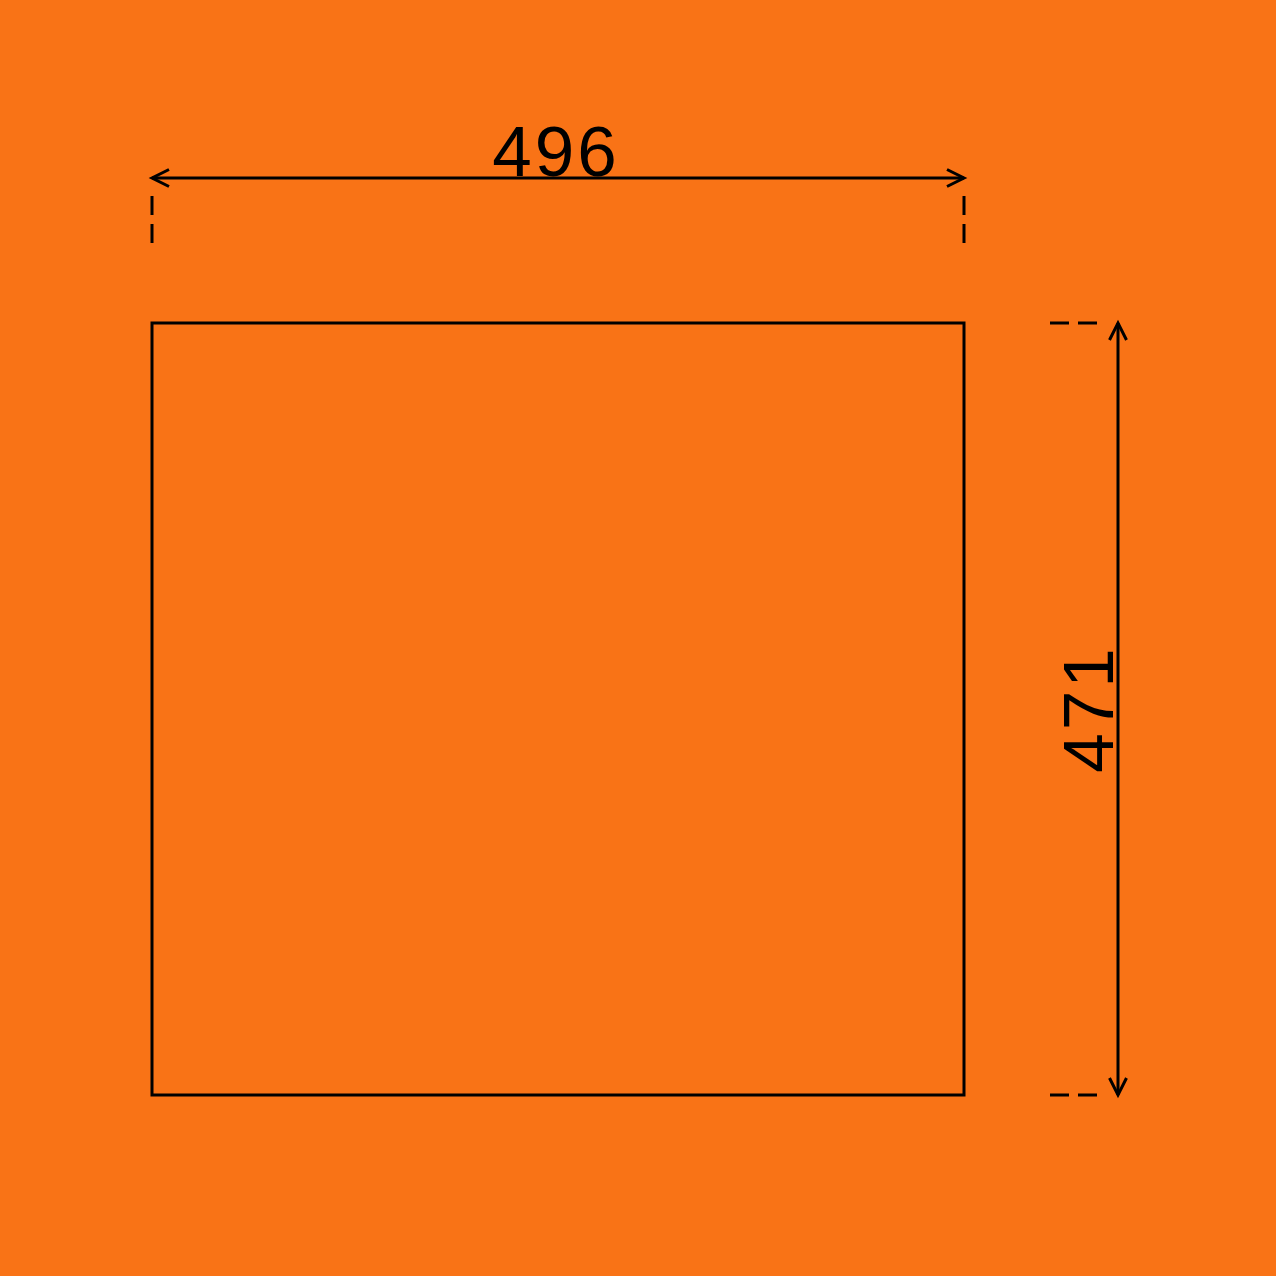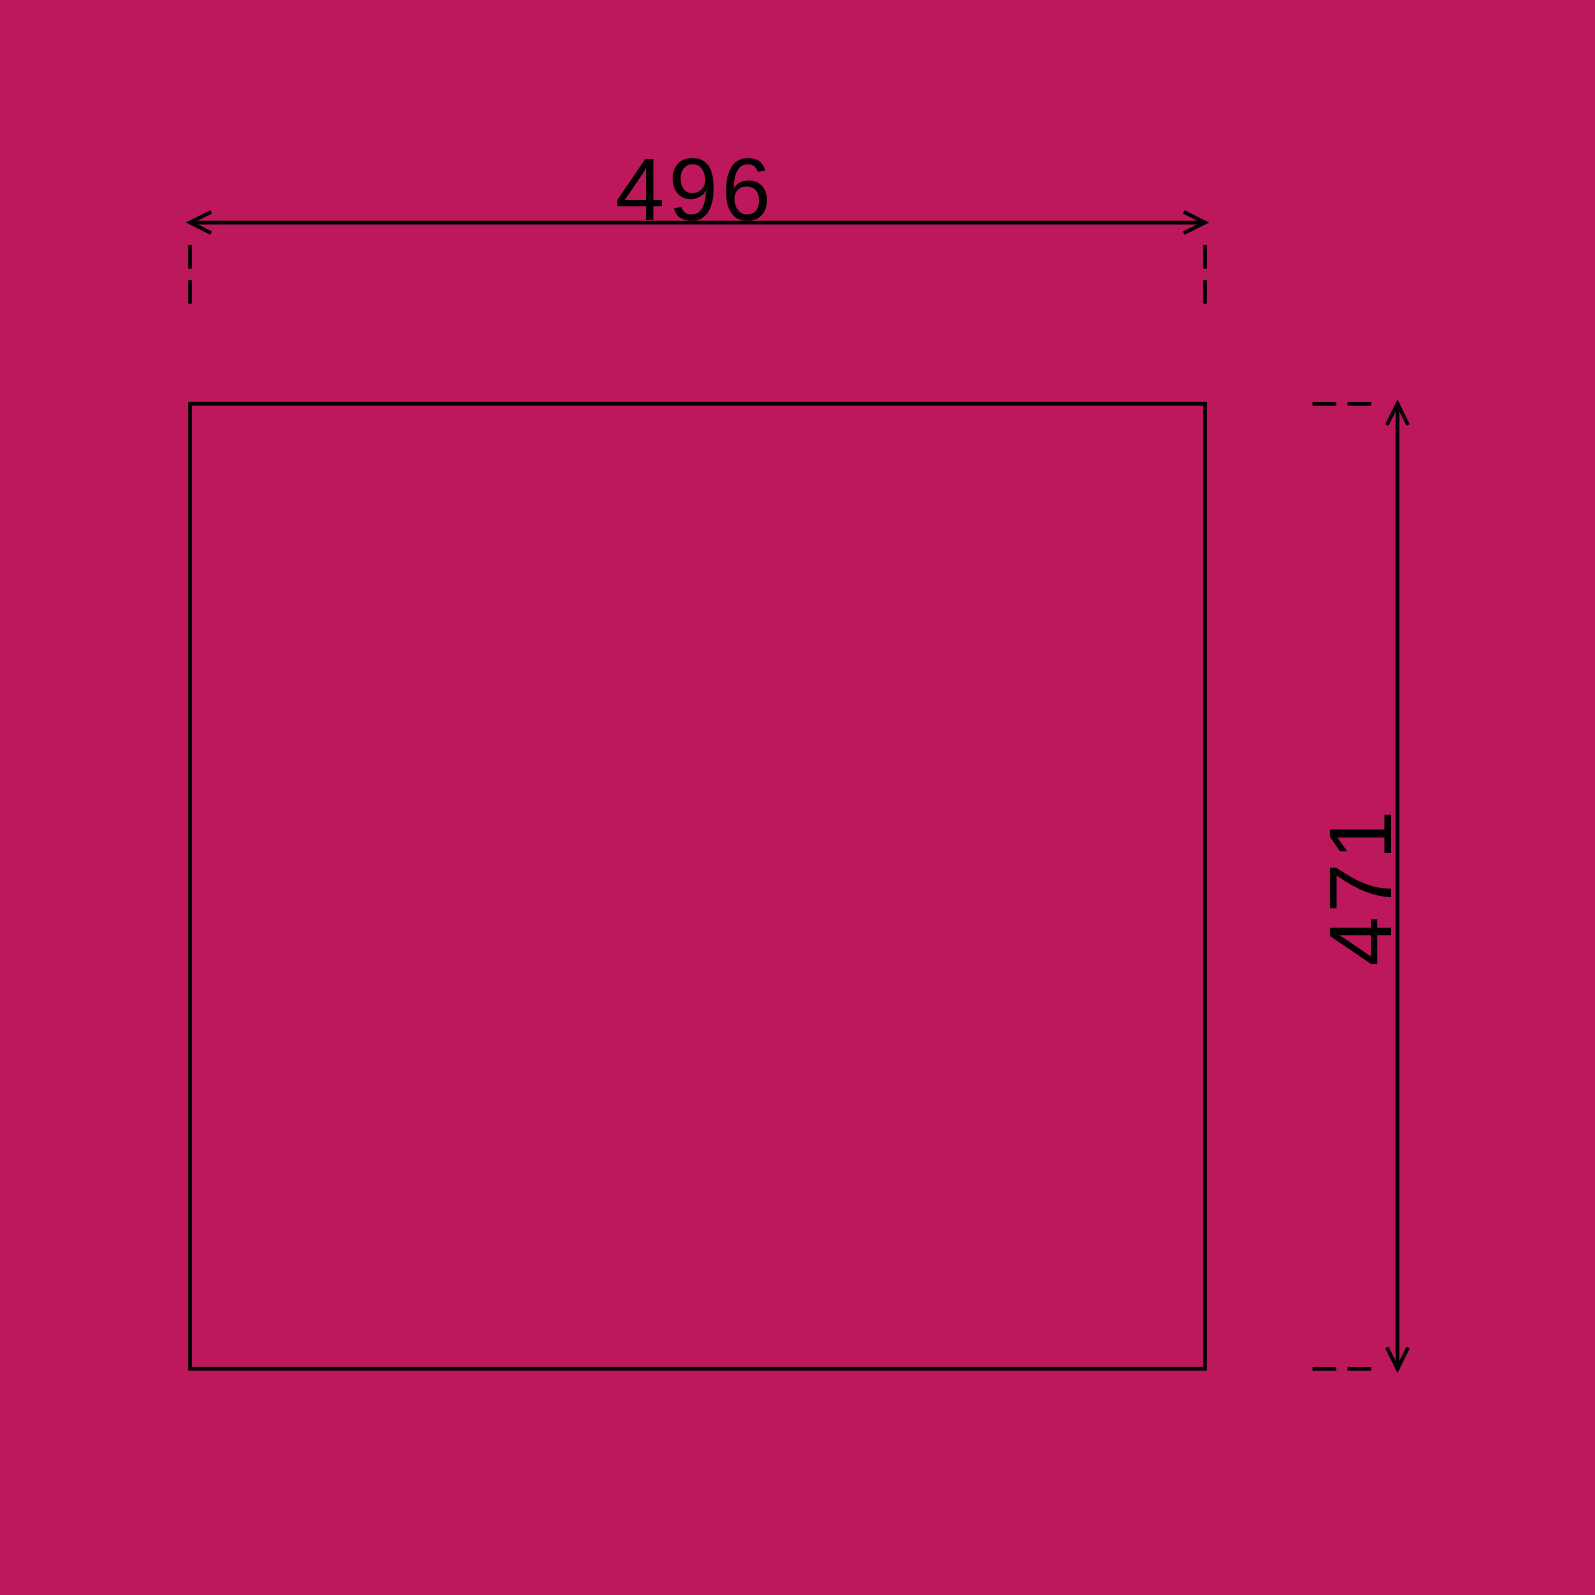--- a/index.html
+++ b/index.html
@@ -4,21 +4,21 @@
 <style>
   html, body {
     margin: 0;
     padding: 0;
     background: #ffffff;
   }
   .page {
     position: relative;
     width: 1276px;
     height: 1276px;
-    background: #be185d;
+    background: #f97316;
     overflow: hidden;
     font-family: "Liberation Sans", sans-serif;
     text-align: center;
   }
   svg {
     display: block;
   }
   .dim-text {
     font-family: "Liberation Sans", sans-serif;
     font-size: 71px;

